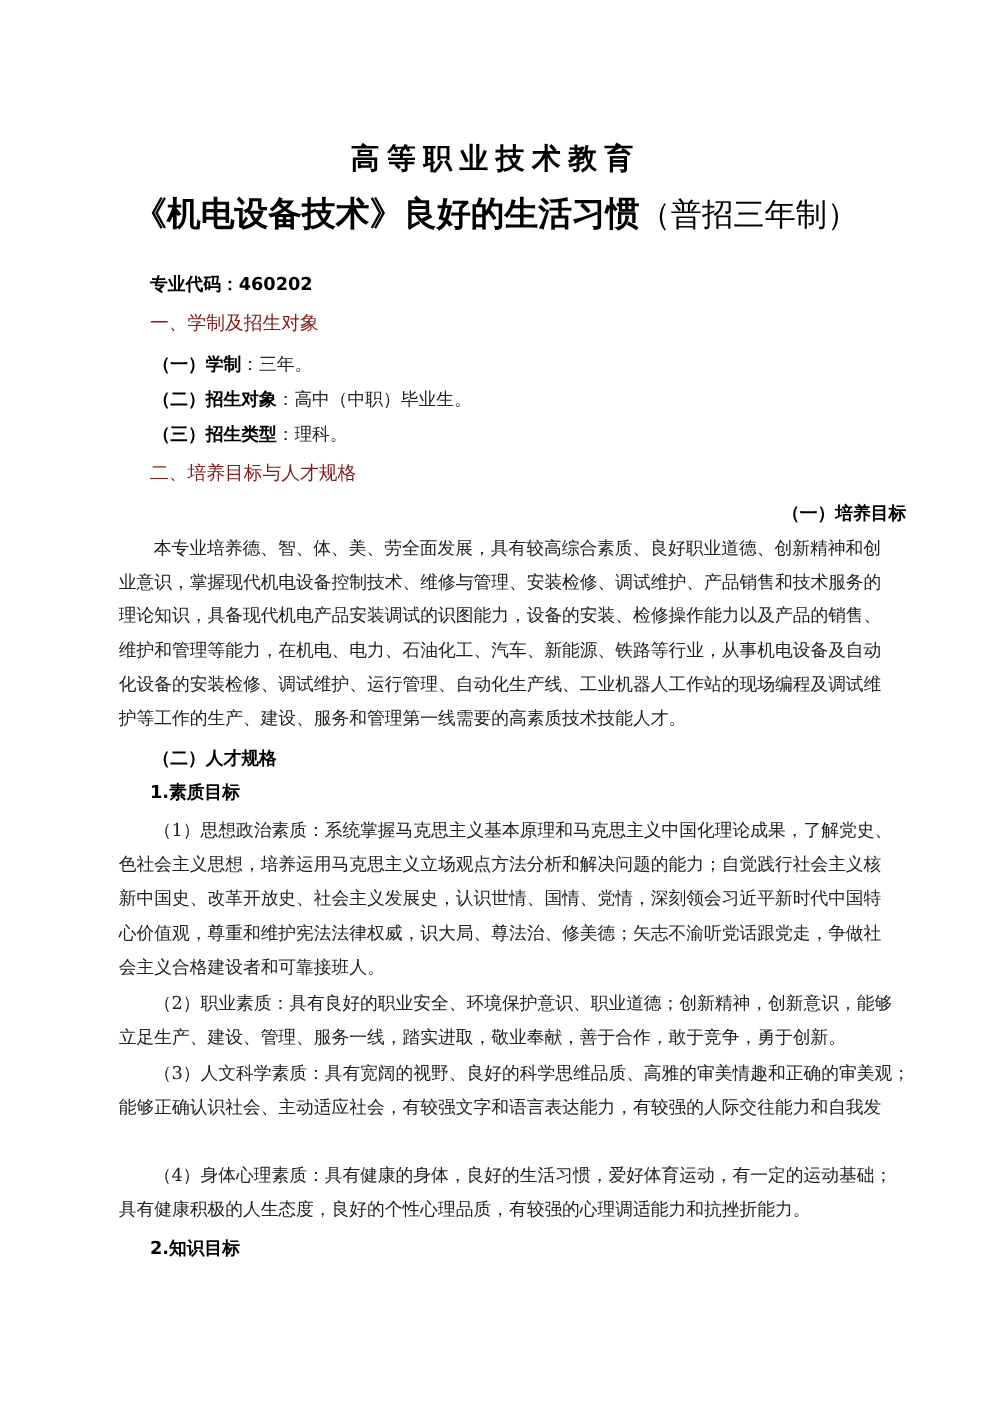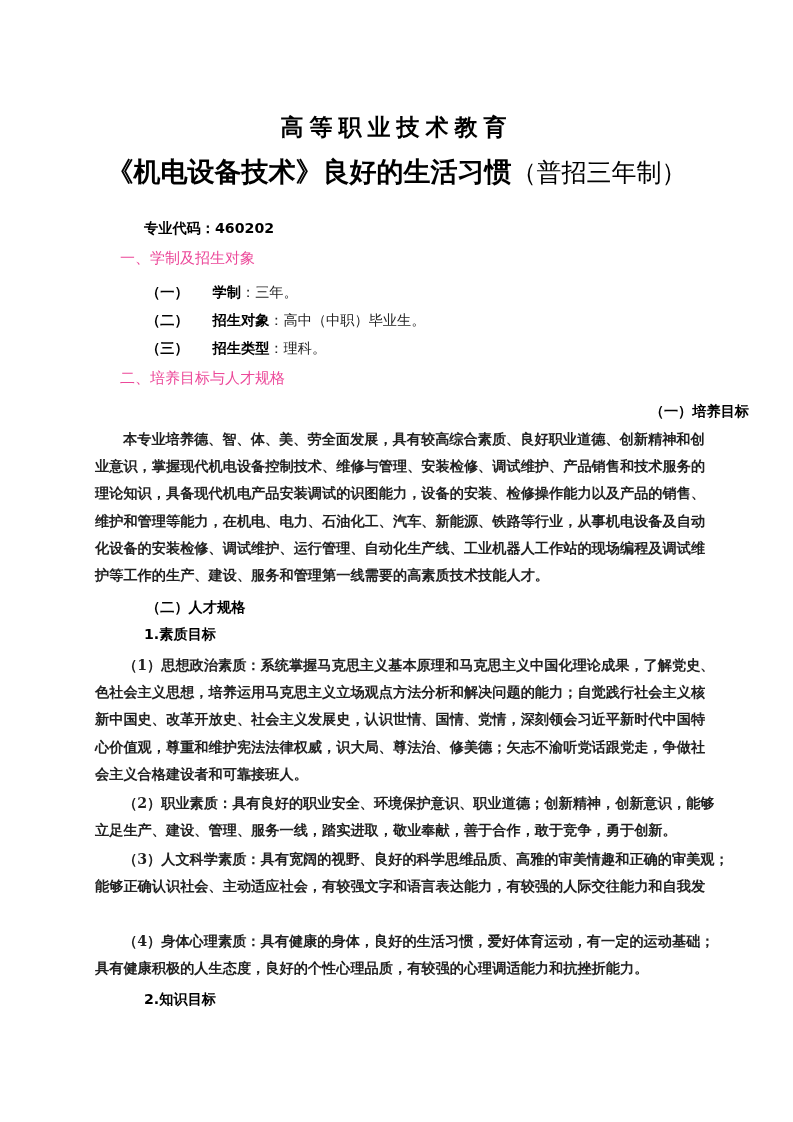--- a/index.html
+++ b/index.html
@@ -57,37 +57,35 @@
       width: 603px;
       font-size: 14.2px;
       line-height: 20px;
       white-space: nowrap;
       color: #222;
     }
     .bold {
       font-family: "DejaVu Sans", "Liberation Sans", sans-serif;
       font-weight: bold;
       color: #000;
-      margin-left: 24px;
     }
     .h1 {
       font-family: "DejaVu Sans", "Liberation Sans", sans-serif;
       font-size: 15px;
-      color: #ec4899;
+      color: #7f1d1d;
     }
     .para {
       position: absolute;
       left: 95px;
       width: 603px;
       font-size: 14.2px;
       line-height: 27.2px;
       text-align: justify;
       text-indent: 28px;
       color: #222;
-      font-weight: bold;
     }
     .para span.l {
       display: block;
       text-indent: 0;
       white-space: nowrap;
       text-align-last: justify;
       text-align: justify;
     }
     .para span.l.first { padding-left: 28px; }
     .para span.l.last { text-align-last: left; }

